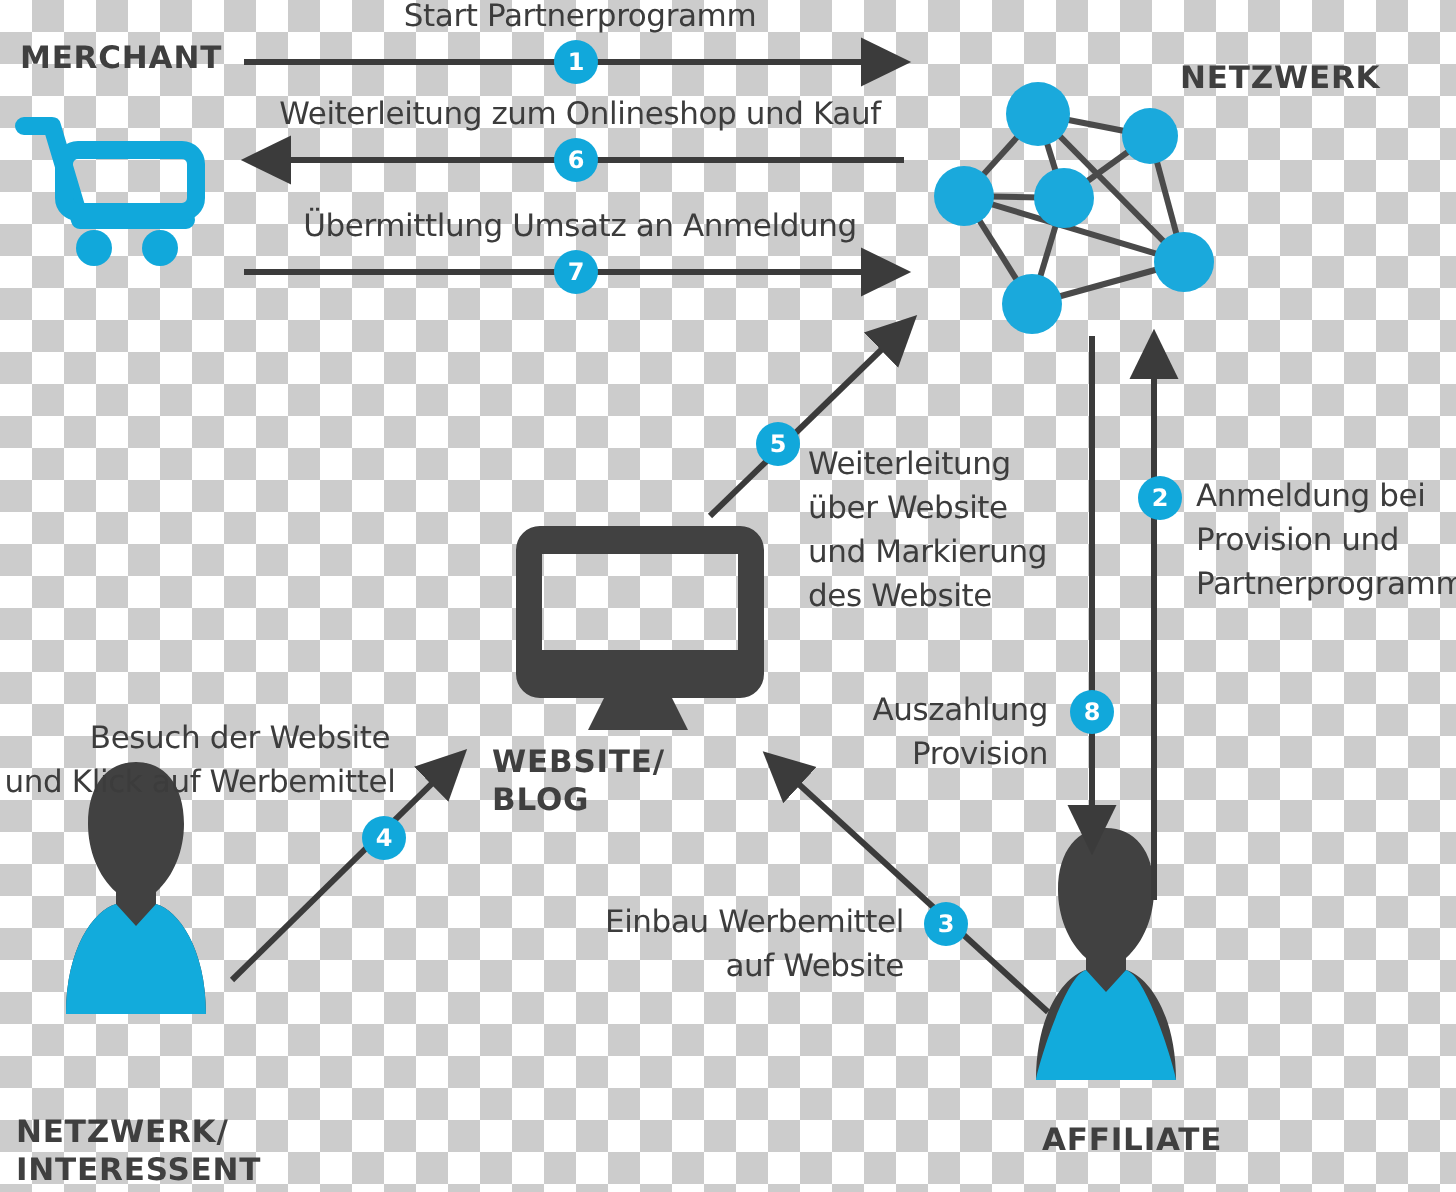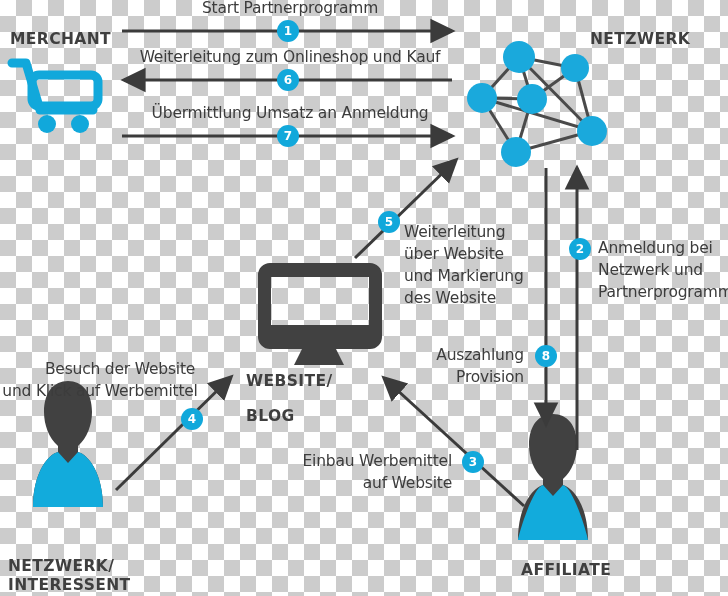--- a/index.html
+++ b/index.html
@@ -135,45 +135,45 @@
 
     <line x1="577" y1="450" x2="577" y2="168" stroke="#3b3b3b" stroke-width="3" marker-end="url(#ah)"></line>
 
     <line x1="546" y1="168" x2="546" y2="424" stroke="#3b3b3b" stroke-width="3" marker-end="url(#ah)"></line>
 
     <line x1="524" y1="506" x2="384" y2="378" stroke="#3b3b3b" stroke-width="3" marker-end="url(#ah)"></line>
 
     <line x1="116" y1="490" x2="231" y2="377" stroke="#3b3b3b" stroke-width="3" marker-end="url(#ah)"></line>
   </svg>
 
-  <div class="title" style="left:10px; top:30px;">MERCHANT</div>
+  <div class="title" style="left:10px; top:20px;">MERCHANT</div>
 
   <div class="title" style="left:590px; top:30px;">NETZWERK</div>
 
   <div class="title c" style="left:246px; top:372px; width:124px;">WEBSITE/</div>
-  <div class="title c" style="left:246px; top:391px; width:124px;margin-top:16px;">BLOG</div>
+  <div class="title c" style="left:246px; top:391px; width:124px;">BLOG</div>
 
   <div class="title" style="left:8px; top:557px;">NETZWERK/</div>
   <div class="title" style="left:8px; top:576px;">INTERESSENT</div>
 
   <div class="title" style="left:521px; top:561px;">AFFILIATE</div>
 
   <div class="lbl c" style="left:150px; top:-3px; width:280px;">Start Partnerprogramm</div>
 
   <div class="lbl c" style="left:125px; top:46px; width:330px;">Weiterleitung zum Onlineshop und Kauf</div>
 
   <div class="lbl c" style="left:140px; top:102px; width:300px;">Übermittlung Umsatz an Anmeldung</div>
 
   <div class="lbl" style="left:404px; top:221px;">Weiterleitung</div>
   <div class="lbl" style="left:404px; top:243px;">über Website</div>
   <div class="lbl" style="left:404px; top:265px;">und Markierung</div>
   <div class="lbl" style="left:404px; top:287px;">des Website</div>
 
   <div class="lbl" style="left:598px; top:237px;">Anmeldung bei</div>
-  <div class="lbl" style="left:598px; top:259px;">Netzwerk und</div>
+  <div class="lbl" style="left:598px; top:259px;">Provision und</div>
   <div class="lbl" style="left:598px; top:281px;">Partnerprogramm</div>
 
   <div class="lbl r" style="left:378px; top:344px; width:146px;">Auszahlung</div>
   <div class="lbl r" style="left:378px; top:366px; width:146px;">Provision</div>
 
   <div class="lbl c" style="left:40px; top:358px; width:160px;">Besuch der Website</div>
   <div class="lbl c" style="left:0px; top:380px; width:200px;">und Klick auf Werbemittel</div>
 
   <div class="lbl r" style="left:248px; top:450px; width:204px;">Einbau Werbemittel</div>
   <div class="lbl r" style="left:248px; top:472px; width:204px;">auf Website</div>

